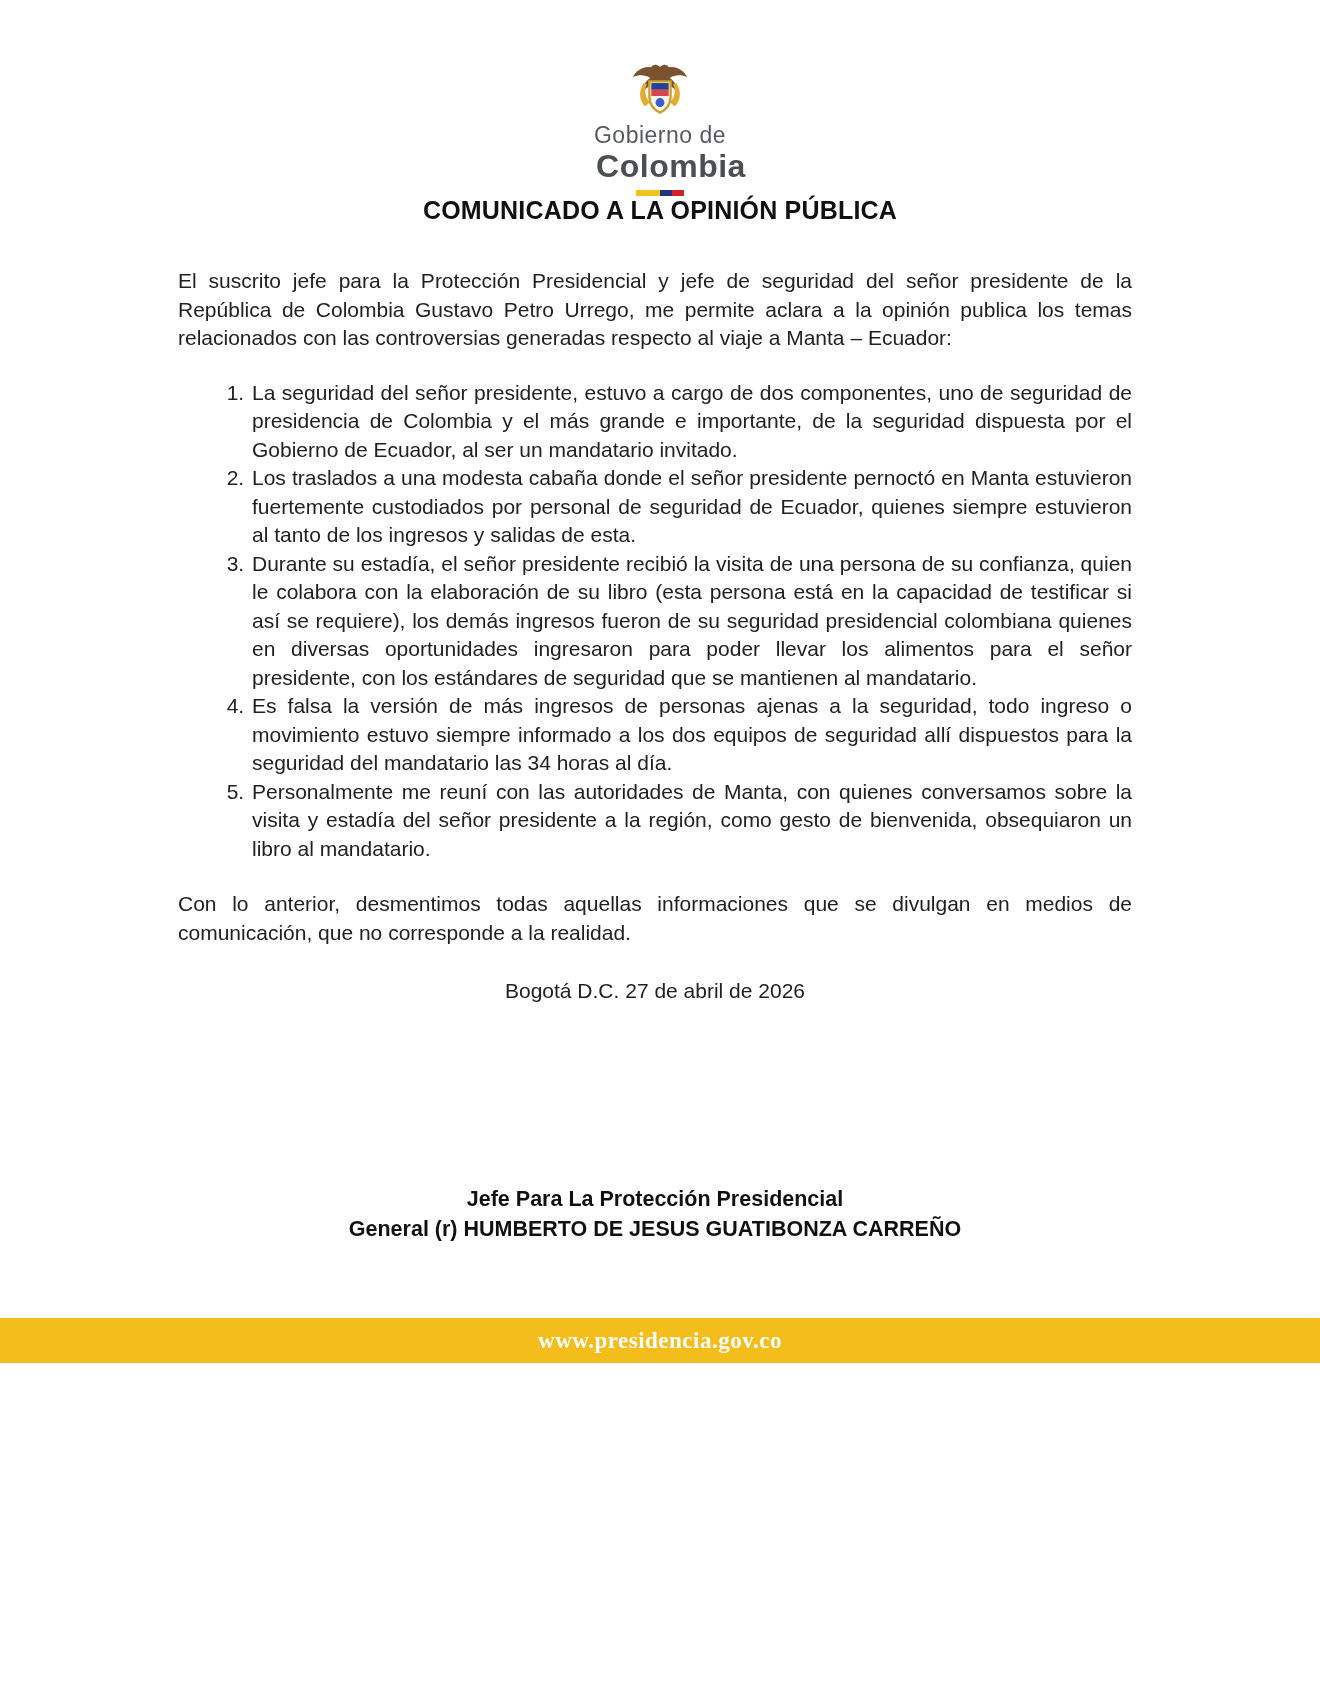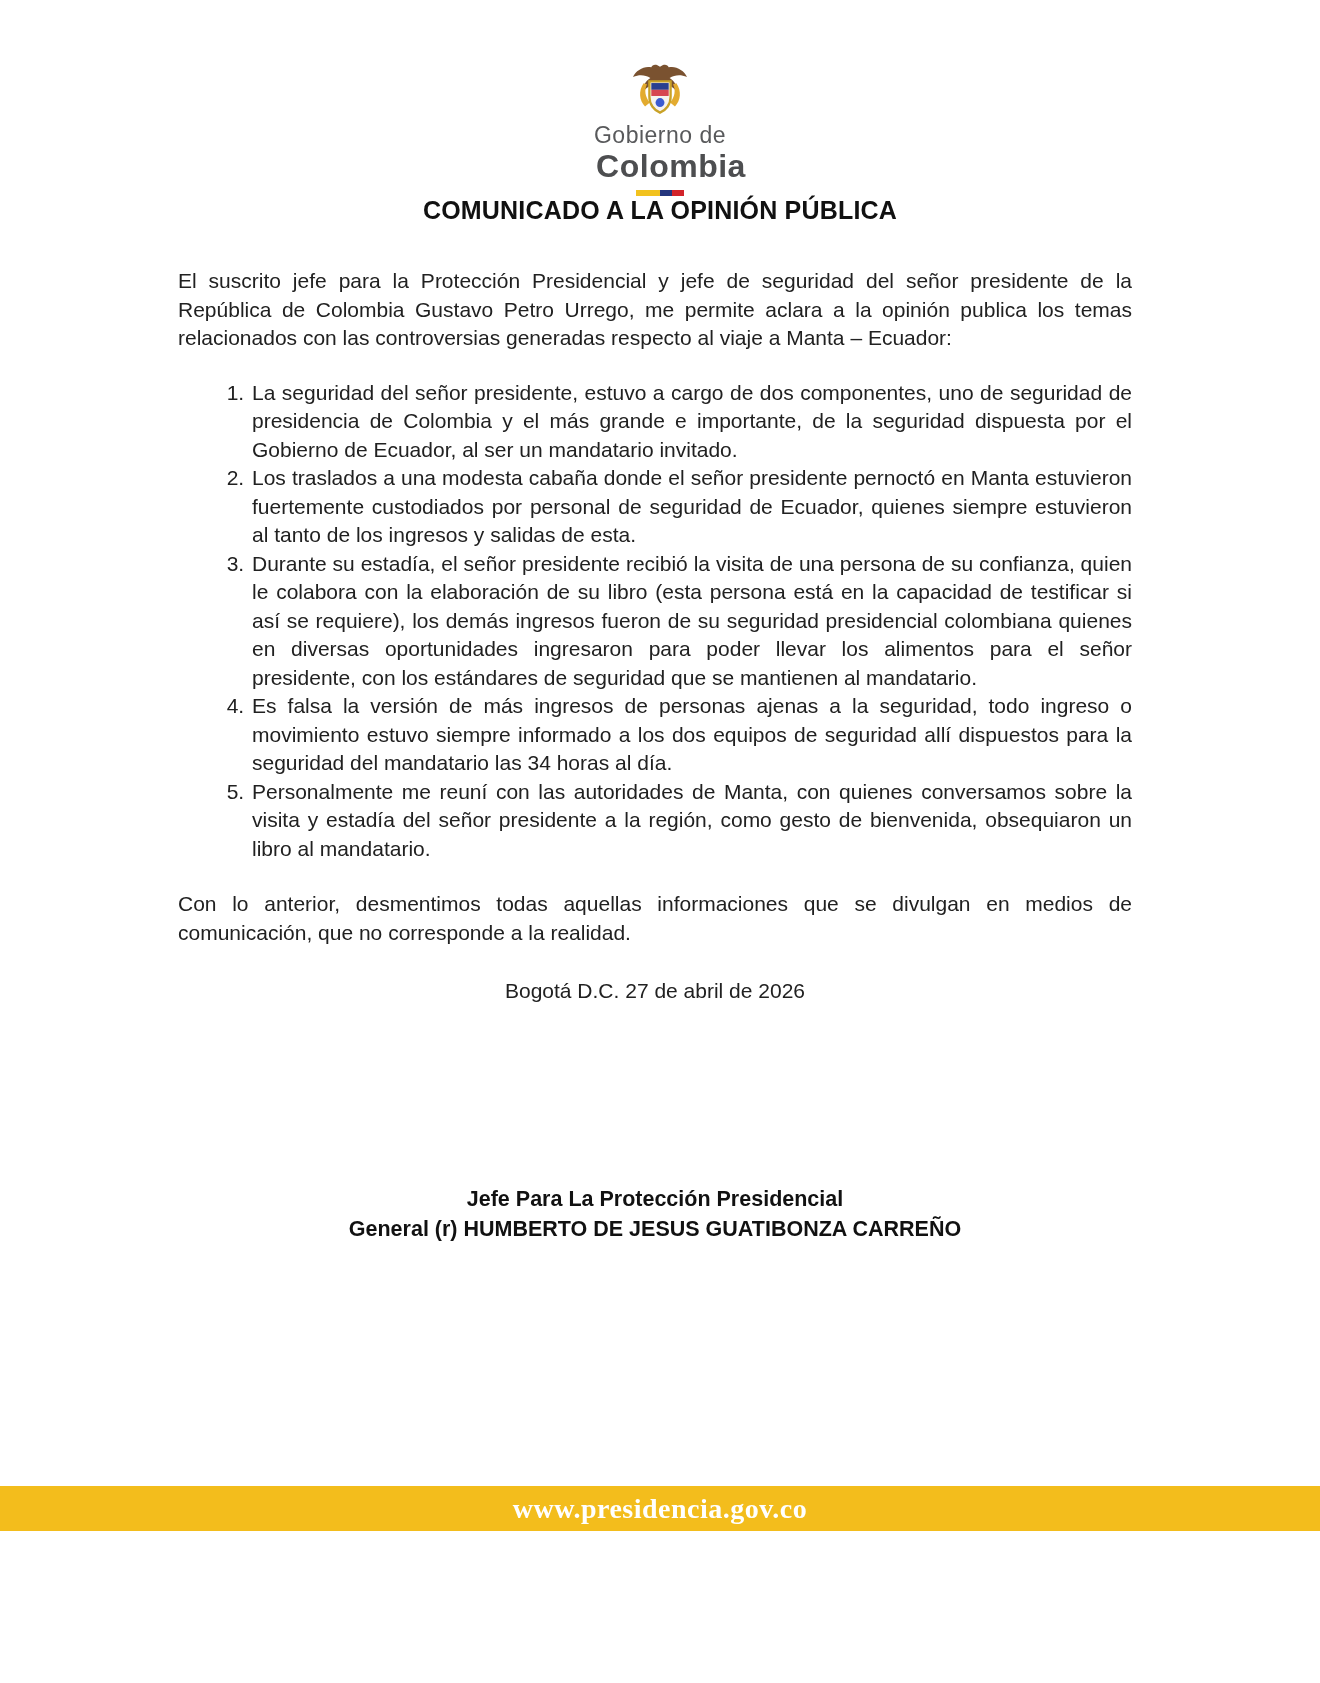--- a/index.html
+++ b/index.html
@@ -3,21 +3,21 @@
 <meta charset="utf-8">
 <style>
   html, body {
     margin: 0;
     padding: 0;
     background: #ffffff;
   }
   .page {
     position: relative;
     width: 1320px;
-    height: 1531px;
+    height: 1363px;
     margin: 0 auto;
     background: #ffffff;
     overflow: hidden;
     font-family: "Liberation Sans", sans-serif;
     color: #212121;
     box-sizing: border-box;
   }
 
   
   .logo-block {
@@ -123,21 +123,21 @@
     right: 0;
     bottom: 0;
     height: 45px;
     display: flex;
     align-items: center;
     justify-content: center;
   }
   .footer-url {
     font-family: "Liberation Serif", serif;
     font-weight: bold;
-    font-size: 28px;
+    font-size: 23px;
     color: #ffffff;
     letter-spacing: 0.5px;
   }
 </style>
 </head>
 <body>
 
 <div class="page">
 
   <div class="logo-block">

